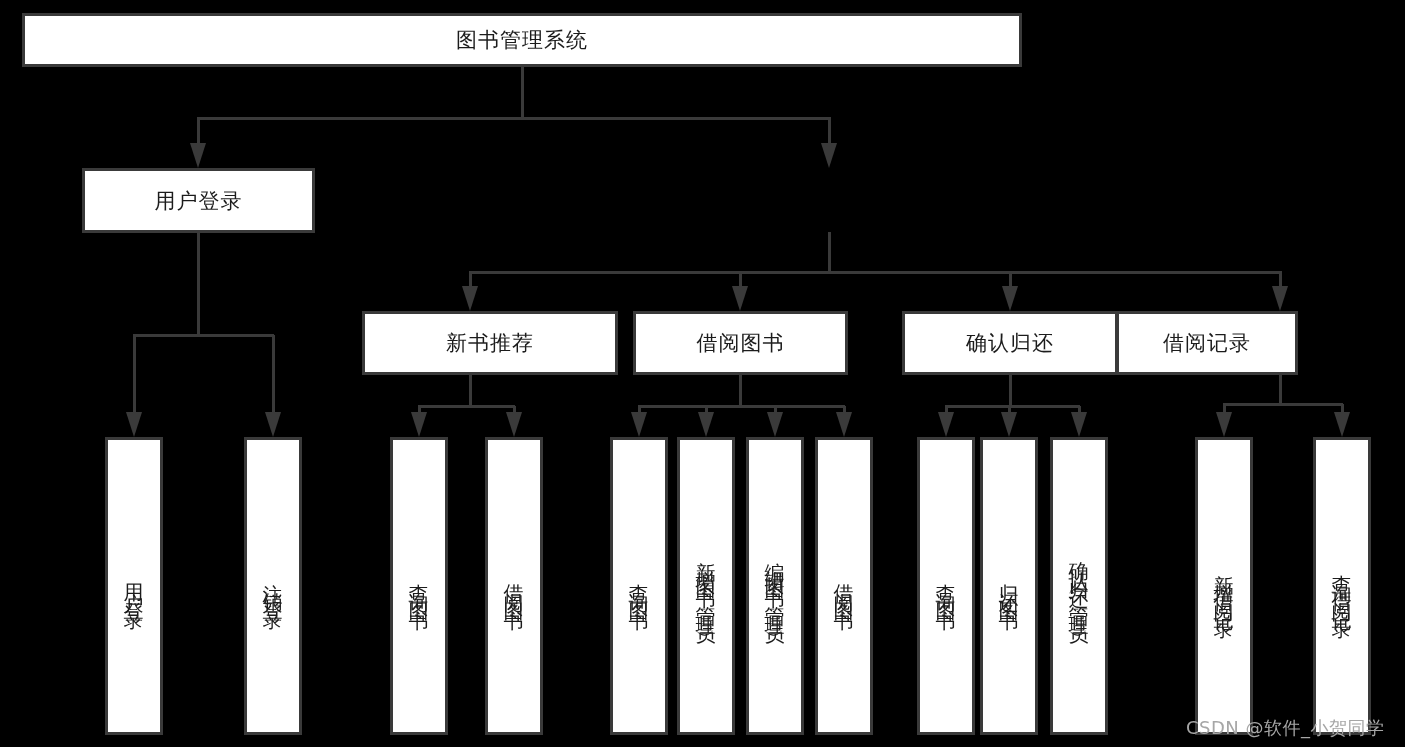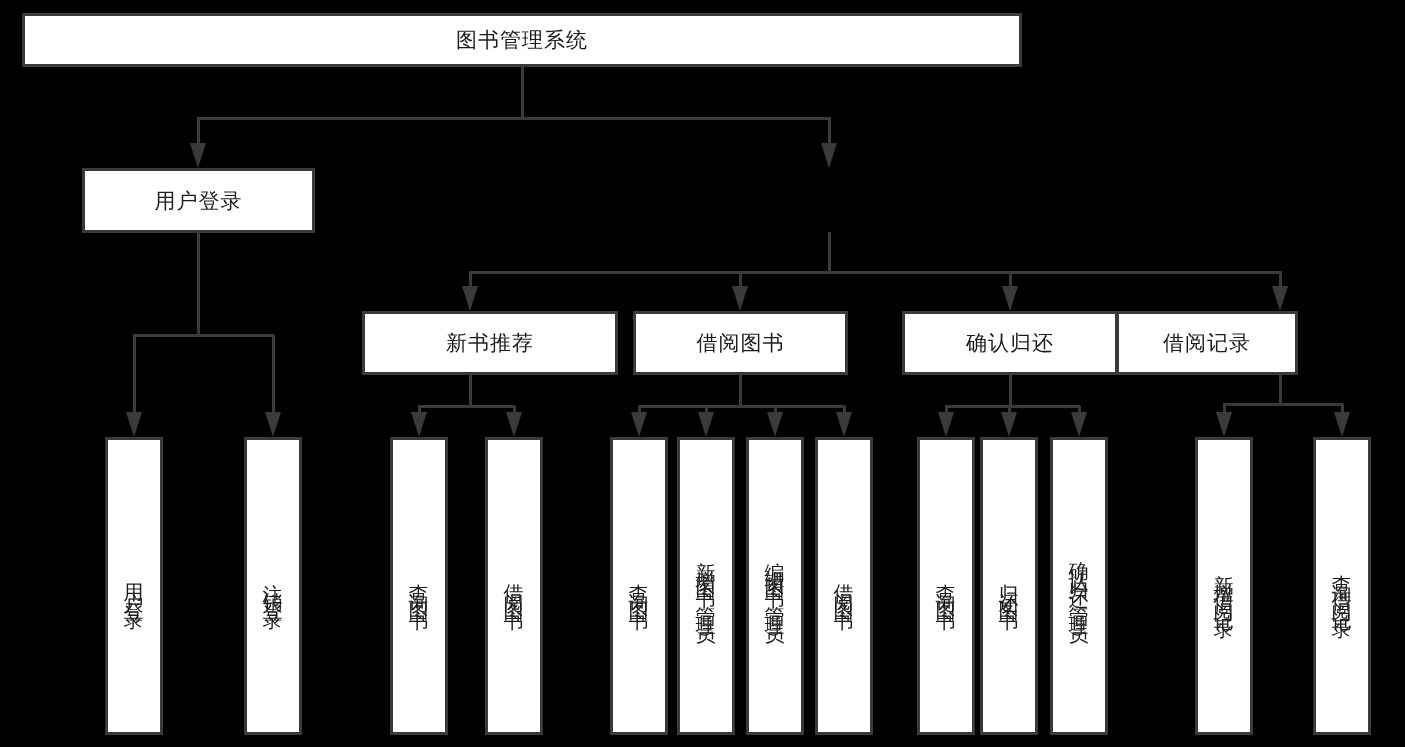--- a/index.html
+++ b/index.html
@@ -131,14 +131,15 @@
   <div class="vline" style="left:1077.5px;top:406px;height:8px"></div>
   <div class="arrow" style="left:1071px;top:412px"></div>
 
   <div class="vline" style="left:1278.5px;top:374px;height:31px"></div>
   <div class="hline" style="left:1222.5px;top:403px;width:120px"></div>
   <div class="vline" style="left:1222.5px;top:404px;height:10px"></div>
   <div class="arrow" style="left:1216px;top:412px"></div>
   <div class="vline" style="left:1340.5px;top:404px;height:10px"></div>
   <div class="arrow" style="left:1334px;top:412px"></div>
 
+  <div class="watermark">CSDN @软件_小贺同学</div>
 
 </div>
 
 </body></html>

